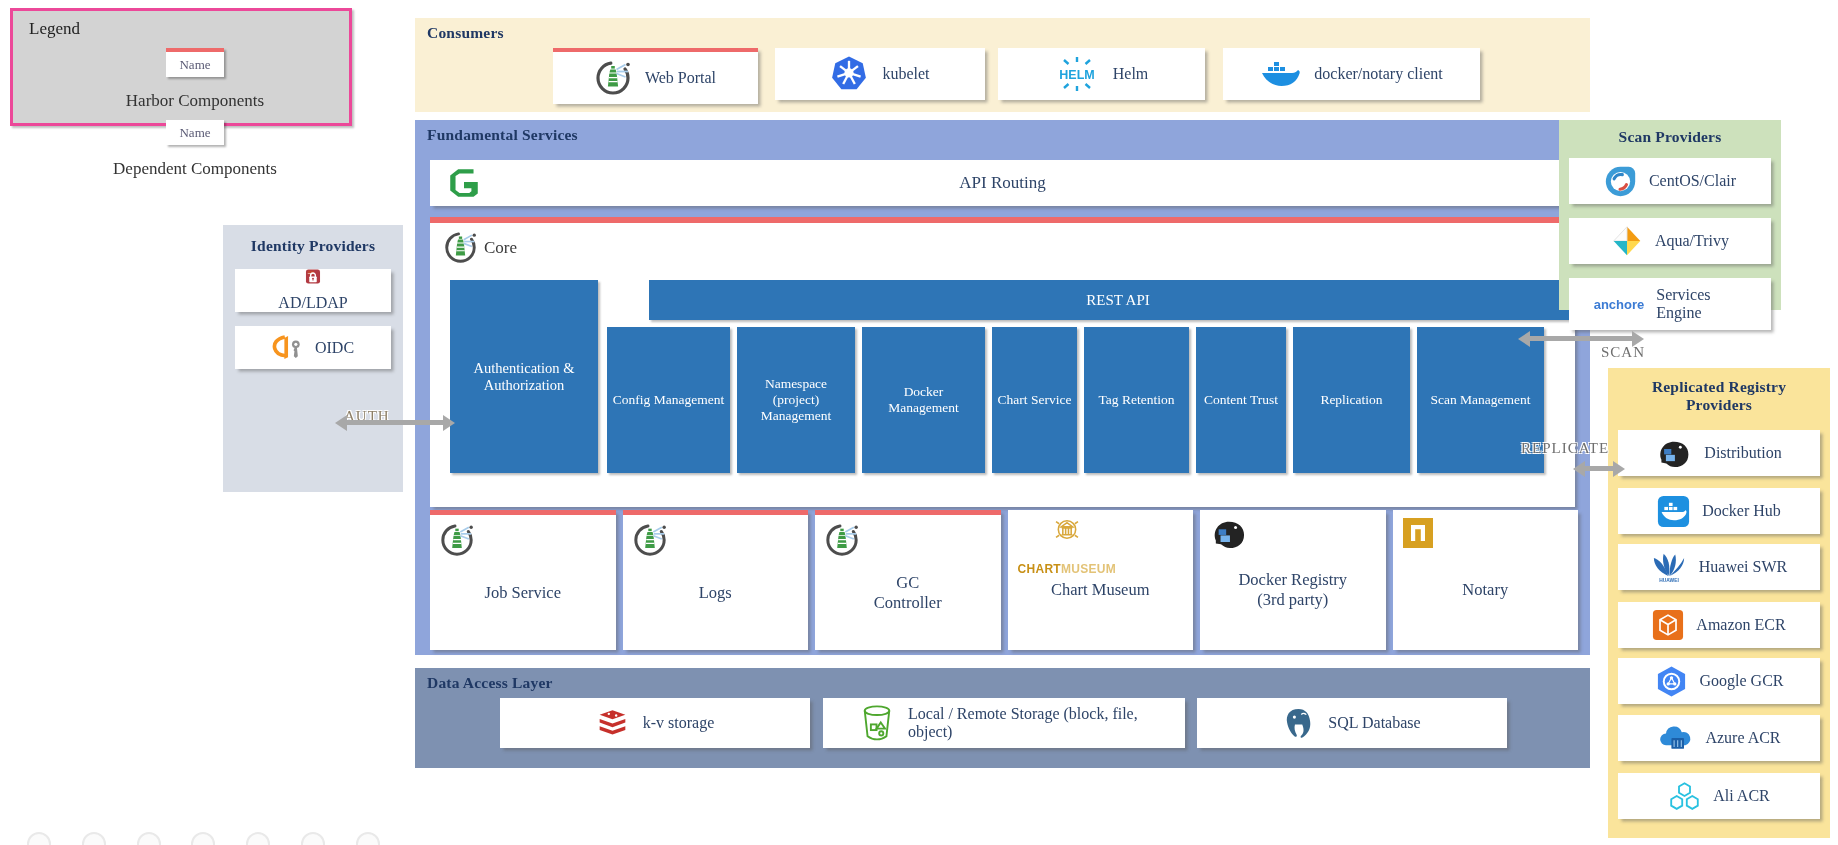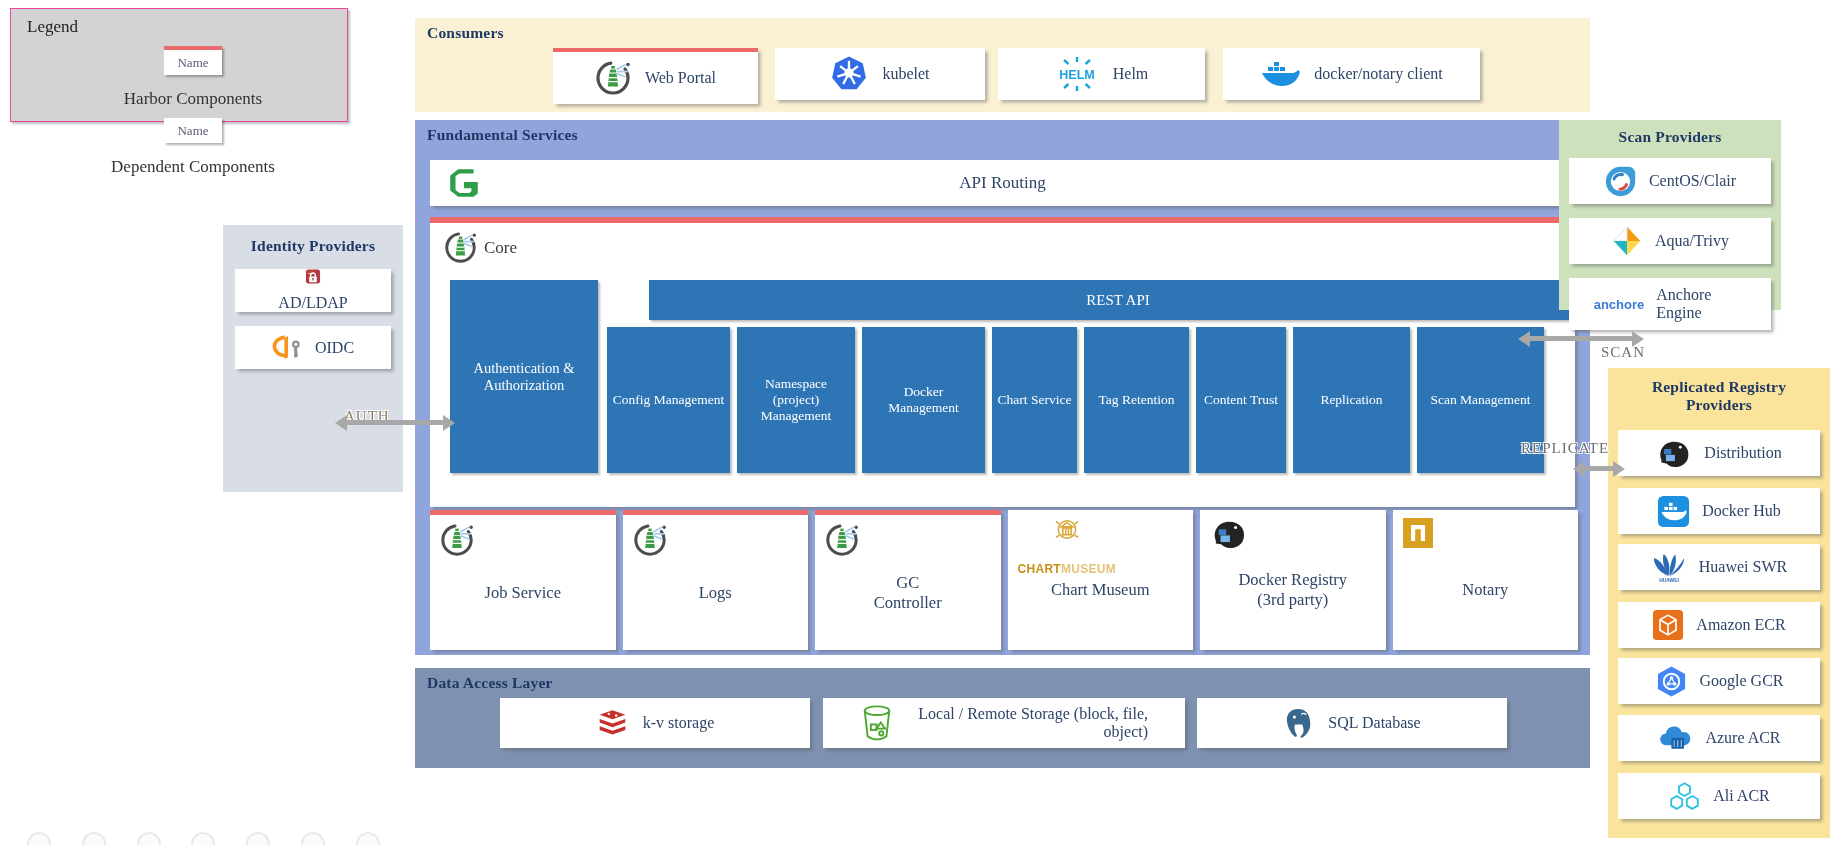--- a/index.html
+++ b/index.html
@@ -4,21 +4,21 @@
 <style>
   html,body{margin:0;padding:0;background:#fff;}
   #canvas{position:relative;width:1838px;height:845px;background:#fff;overflow:hidden;
           font-family:"Liberation Serif",serif;color:#2E4468;}
   .panel{position:absolute;}
   .ttl{position:absolute;top:6px;left:12px;font-weight:bold;font-size:15.5px;color:#1F3864;letter-spacing:.2px;}
   .box{position:absolute;background:#fff;box-shadow:2.5px 2.5px 3px rgba(90,90,90,.45);
        display:flex;align-items:center;justify-content:center;gap:14px;font-size:16px;color:#2E4468;}
   .harbor-top{border-top:4px solid #EE6A6A;}
   
-  .legend{left:10px;top:8px;width:336px;height:112px;background:#D3D3D3;border:1px solid #ec4899;
+  .legend{left:10px;top:8px;width:336px;height:112px;background:#D3D3D3;border:3px solid #ec4899;
           box-shadow:2px 2px 2px rgba(0,0,0,.25);}
   .legend .lg-title{padding:8px 0 0 16px;font-size:17px;color:#222;}
   .lg-row{display:flex;align-items:center;gap:14px;margin:9px 0 0 28px;flex-direction:column;}
   .lg-sample{width:58px;height:25px;background:#fff;display:flex;align-items:center;justify-content:center;
              font-size:13px;color:#5B5B75;box-shadow:2px 2px 2px rgba(0,0,0,.3);}
   .lg-label{font-size:17px;color:#333;}
   
   .consumers{left:415px;top:18px;width:1175px;height:94px;background:#FAF0D4;}
   
   .fund{left:415px;top:120px;width:1175px;height:535px;background:#8FA5DB;}
@@ -250,21 +250,21 @@
     <div class="box" style="left:408px;top:30px;width:362px;height:50px;">
       <svg width="34" height="40" viewBox="0 0 36 40">
         <g stroke="#4EA72E" stroke-width="2" fill="none">
           <ellipse cx="18" cy="7" rx="13" ry="4.6"></ellipse>
           <path d="M5 7 l3 27 c6 4.5 14 4.5 20 0 l3 -27"></path>
           <rect x="11.5" y="21.5" width="6" height="6"></rect>
           <path d="M22 19.5 l4.5 6.5 h-9 z"></path>
           <circle cx="22.5" cy="31" r="2.2"></circle>
         </g>
       </svg>
-      <span style="max-width:240px;text-align:right;font-family:Liberation Serif, serif;">Local / Remote Storage (block, file, object)</span>
+      <span style="max-width:240px;text-align:left;font-family:Liberation Serif, serif;">Local / Remote Storage (block, file, object)</span>
     </div>
     <div class="box" style="left:782px;top:30px;width:310px;height:50px;">
       <svg width="31" height="35" viewBox="0 0 34 36">
         <path d="M17 2 C7 2 3 9 4.5 17 c1.2 6.5 4.5 12 8 15 c1.5 1.2 3 .6 2.6 -1.4 c-2.3 -4 -3 -8 -2 -11.6 h8 c2.5 6 1.5 10 -1.5 12.6 c-1 1.6 .5 2.8 2.2 1.6 c5 -3.6 9 -9.6 8 -17.2 C28.8 7 24.5 2 17 2 z" fill="#39688C"></path>
         <circle cx="12.5" cy="11" r="1.7" fill="#fff"></circle>
         <path d="M20 8 c2 -1.6 4.5 -1.1 5.5 .4" stroke="#fff" stroke-width="1.4" fill="none"></path>
       </svg>
       <span>SQL Database</span>
     </div>
   </div>
@@ -312,21 +312,21 @@
       <svg width="32" height="32" viewBox="0 0 36 36">
         <polygon points="18,2 33,18 18,18" fill="#F39C12"></polygon>
         <polygon points="18,2 3,18 18,18" fill="#FDFDFD" stroke="#E0E0E0"></polygon>
         <polygon points="3,18 18,34 18,18" fill="#24B6C7"></polygon>
         <polygon points="33,18 18,34 18,18" fill="#FFD84D"></polygon>
       </svg>
       <span>Aqua/Trivy</span>
     </div>
     <div class="box side-box" style="top:158px;height:52px;">
       <span class="anchore-txt">anchore</span>
-      <span style="max-width:90px;text-align:left;">Anchore Engine</span>
+      <span style="max-width:90px;text-align:left;">Services Engine</span>
     </div>
   </div>
 
   <div class="panel repl">
     <div class="ttl" style="padding:0 20px;box-sizing:border-box;">Replicated Registry Providers</div>
     <div class="box side-box" style="top:62px;">
       <svg width="36" height="31" viewBox="0 0 40 34">
           <use href="#sym-distribution"></use>
         </svg>
       <span>Distribution</span>

